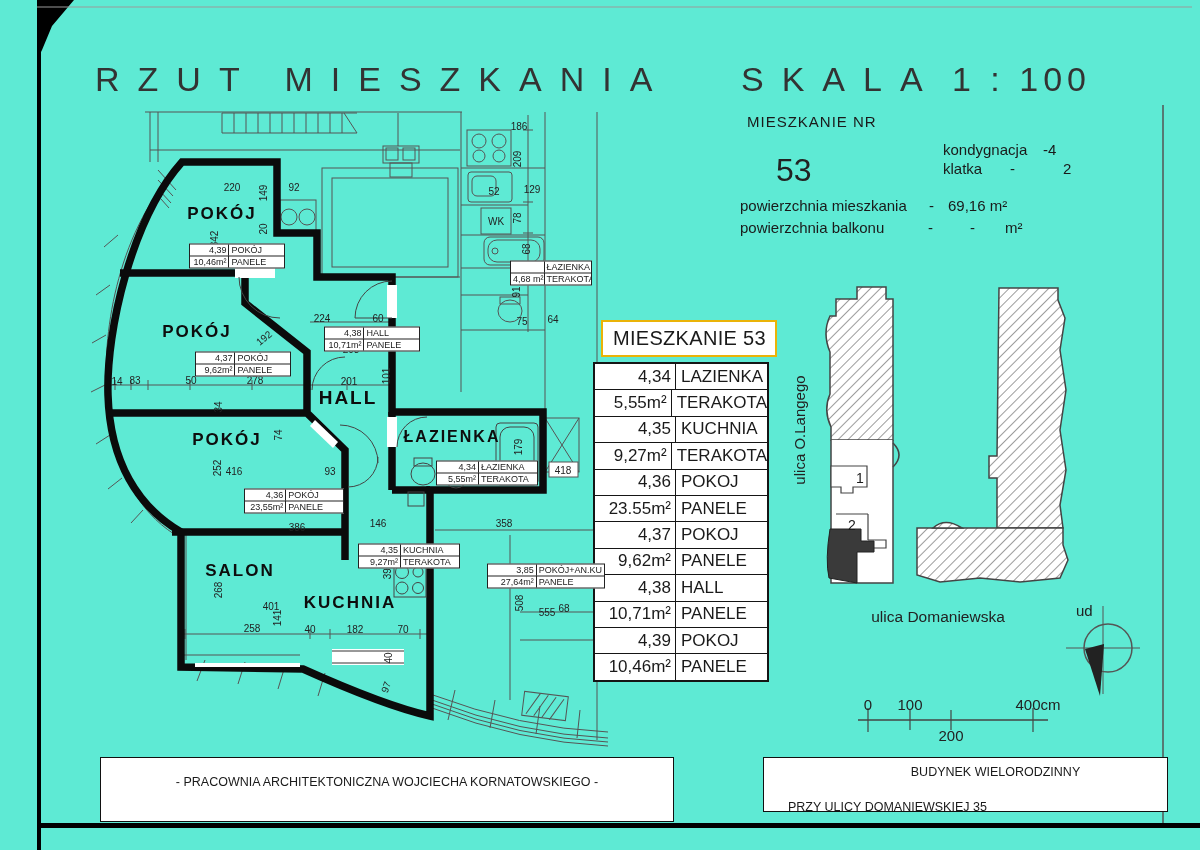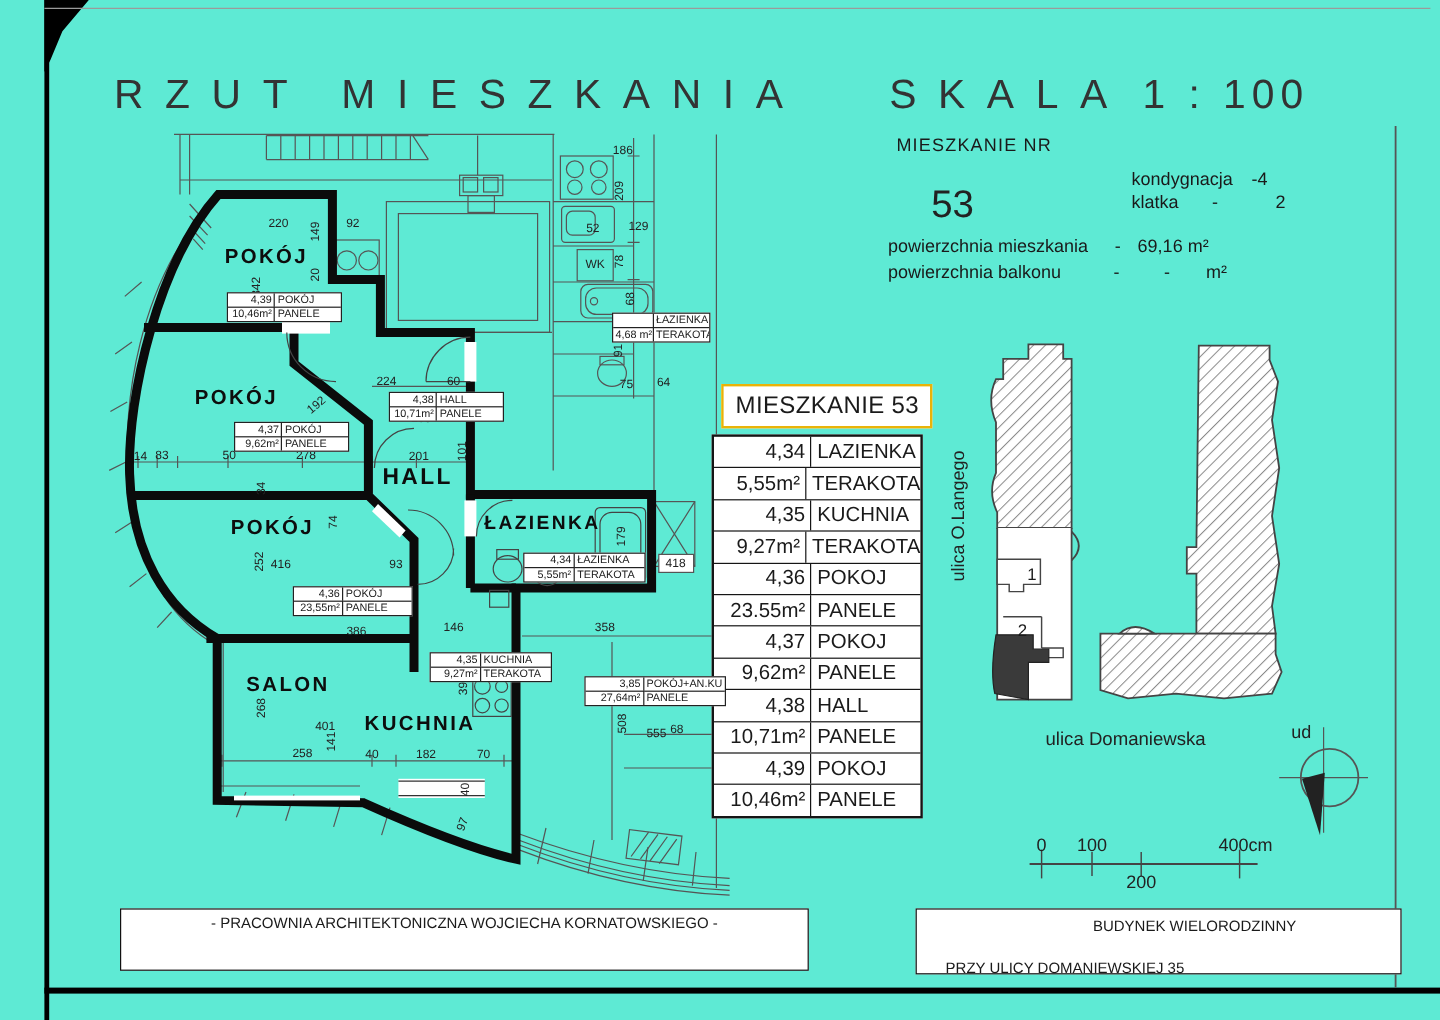--- a/index.html
+++ b/index.html
@@ -47,21 +47,21 @@
   .tag span:nth-child(3),.tag span:nth-child(4){border-top:1px solid #222;}
   
   .street-v{left:799px;top:430px;font-size:15px;transform:translate(-50%,-50%) rotate(-90deg);color:#222;}
   .street-h{left:938px;top:608px;font-size:15.5px;transform:translateX(-50%);color:#222;}
   .marker1{left:860px;top:478px;font-size:14px;transform:translate(-50%,-50%);}
   .marker2{left:852px;top:525px;font-size:14px;transform:translate(-50%,-50%);}
   .ud{left:1076px;top:602px;font-size:15px;color:#222;}
   .scale-lab{position:absolute;font-size:15px;color:#222;transform:translateX(-50%);}
   
   .foot{position:absolute;border:1.6px solid #111;background:#fff;font-size:12.5px;line-height:1.55;}
-  .foot-left{left:100px;top:757px;width:572px;height:48px;text-align:center;padding-top:2px;}
+  .foot-left{left:100px;top:757px;width:572px;height:48px;text-align:center;padding-top:15px;}
   .foot-right{left:763px;top:757px;width:403px;height:48px;padding-top:5px;}
   .foot-right .fr1{text-align:center;padding-left:60px;}
   .foot-right .fr2{text-align:left;padding-left:24px;margin-top:16px;}
 </style>
 </head>
 <body>
 
 <div class="page">
 
   <svg width="1200" height="850" viewBox="0 0 1200 850">

